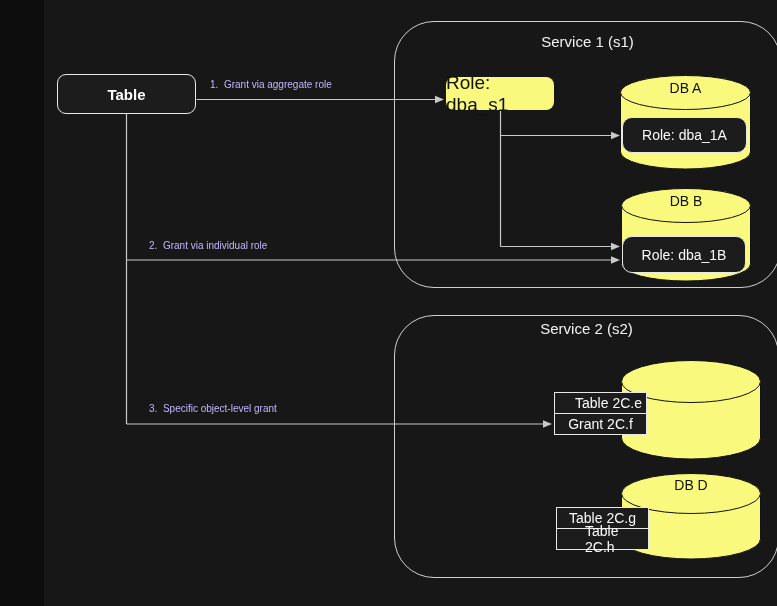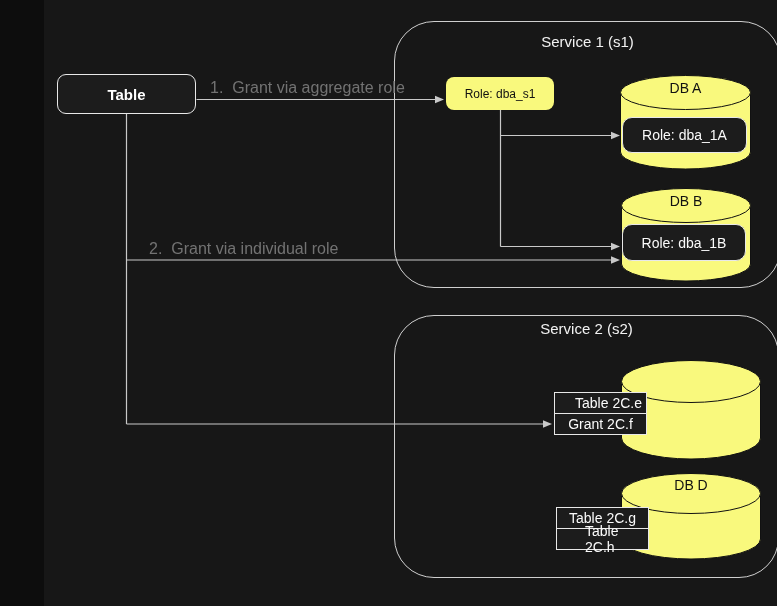--- a/index.html
+++ b/index.html
@@ -21,21 +21,21 @@
   .user-box{
     position:absolute;left:13px;top:74px;width:139px;height:40px;
     border:1.5px solid var(--border,#e8e8e8);border-radius:9px;
     background:var(--panel,#1c1c1c);box-sizing:border-box;
     display:flex;align-items:center;justify-content:center;
     font-weight:bold;font-size:15px;color:#ffffff;
   }
   .role-pill{
     position:absolute;background:var(--yellow,#F9F97D);border-radius:8px;
     display:flex;align-items:center;justify-content:center;
-    font-size:12px;color:var(--darkText,#111111);box-sizing:border-box;
+    font-size:19px;color:var(--darkText,#111111);box-sizing:border-box;
   }
   .role-box{
     position:absolute;background:var(--panel,#1c1c1c);
     border:1px solid var(--border,#e8e8e8);border-radius:10px;
     display:flex;align-items:center;justify-content:center;
     font-size:14px;color:#fafafa;box-sizing:border-box;
   }
   .table-box{
     position:absolute;background:var(--panel,#1c1c1c);
     border:1px solid var(--border,#e8e8e8);
@@ -44,21 +44,21 @@
   }
   .cylinder{position:absolute;}
   .cyl-shape path,.cyl-shape ellipse{
     fill:var(--yellow,#F9F97D);stroke:var(--darkText,#111111);stroke-width:1;
   }
   .cyl-label{
     position:absolute;left:0;width:100%;text-align:center;
     font-size:14px;color:var(--darkText,#111111);
   }
   .edge-label{
-    position:absolute;font-size:16px;color:#737373;white-space:pre;
+    position:absolute;font-size:10px;color:#c4b5fd;white-space:pre;
   }
   .edges-svg{position:absolute;left:0;top:0;pointer-events:none;}
   .edges-svg line,.edges-svg polyline{
     stroke:var(--line,#c9c9c9);stroke-width:1.2;fill:none;
   }
   .edges-svg polygon{fill:var(--line,#c9c9c9);}
 </style>
 </head>
 <body>
 
@@ -122,25 +122,26 @@
     <line x1="456.5" y1="246.5" x2="568" y2="246.5"></line>
     <polygon points="576,246.5 567,242.7 567,250.3"></polygon>
   </svg>
 
   <div class="user-box">
     <span>Table</span>
   </div>
 
   <div class="edge-label" style="left:166px;top:79px;">1.  Grant via aggregate role</div>
   <div class="edge-label" style="left:105px;top:240px;text-align:center;">2.  Grant via individual role</div>
+  <div class="edge-label" style="left:105px;top:403px;">3.  Specific object-level grant</div>
 
   <div class="role-pill" style="left:402px;top:77px;width:108px;height:33px;">Role: dba_s1</div>
 
   <div class="role-box" style="left:578px;top:117px;width:125px;height:36px;">Role: dba_1A</div>
-  <div class="role-box" style="left:578px;top:224px;width:124px;height:37px;">Role: dba_1B</div>
+  <div class="role-box" style="left:578px;top:236px;width:124px;height:37px;">Role: dba_1B</div>
 
   <div class="table-box" style="left:510px;top:392px;width:93px;height:22px;padding-left:16px;">Table 2C.e</div>
   <div class="table-box" style="left:510px;top:413px;width:93px;height:22px;">Grant 2C.f</div>
 
   <div class="table-box" style="left:512px;top:507px;width:93px;height:22px;">Table 2C.g</div>
   <div class="table-box" style="left:512px;top:528px;width:93px;height:22px;padding-left:28px;">Table 2C.h</div>
 
 </div>
 
 </body></html>

